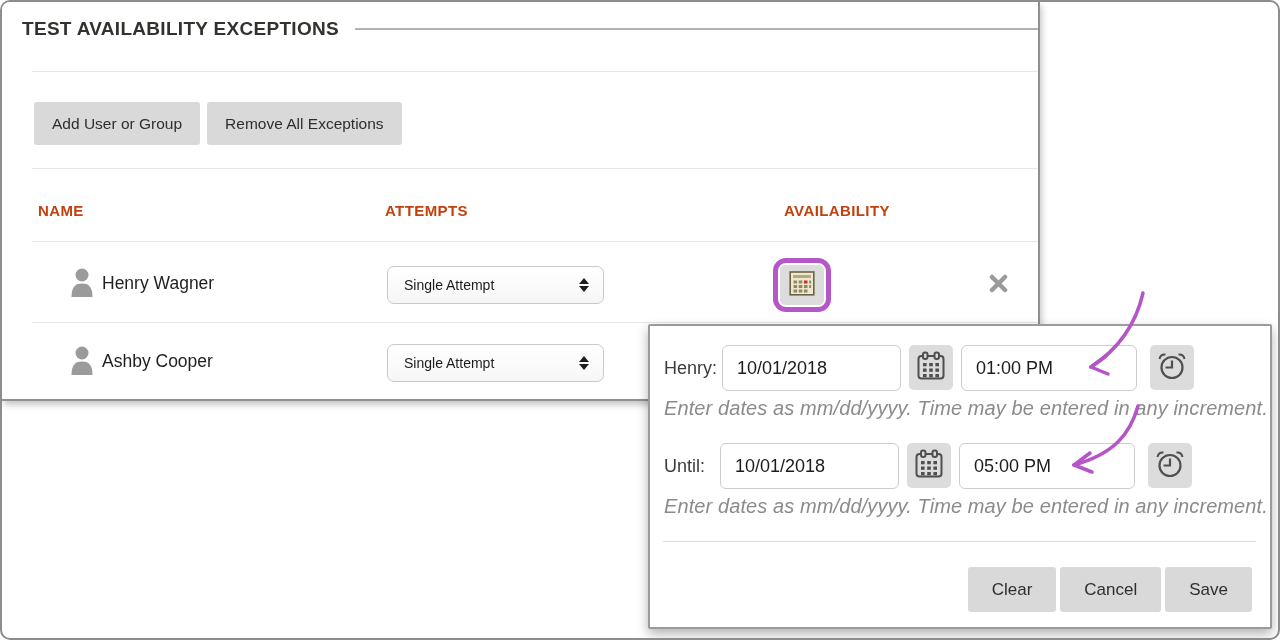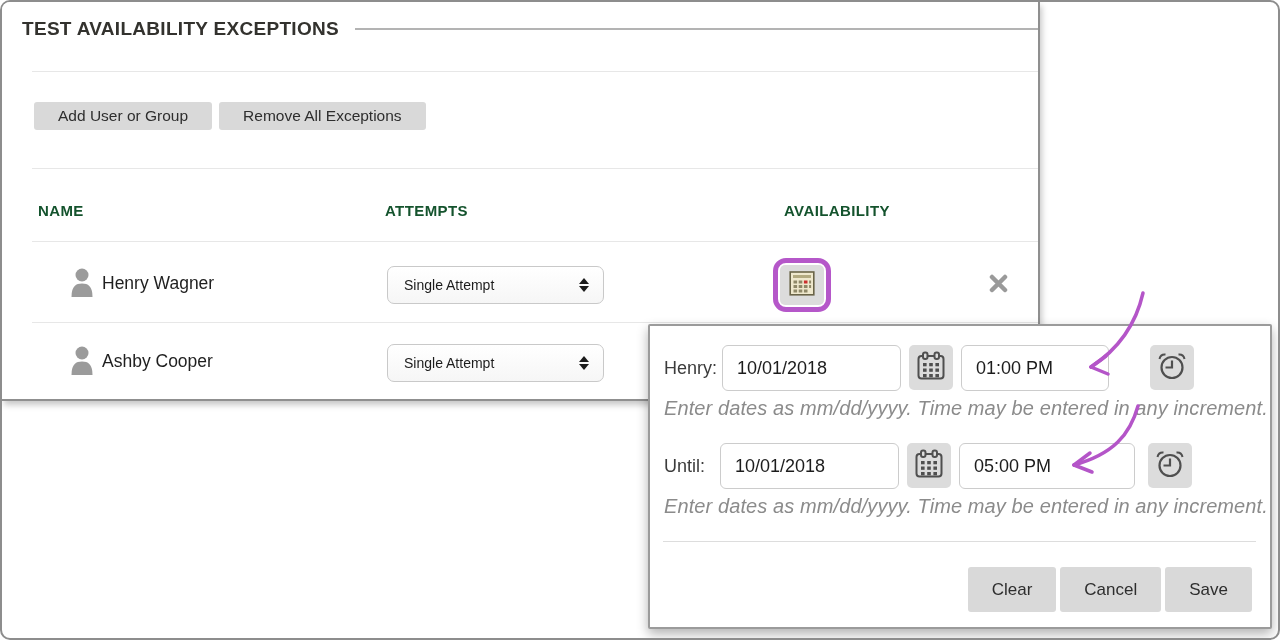--- a/index.html
+++ b/index.html
@@ -61,30 +61,30 @@
     display: flex;
     gap: 7px;
   }
   .gray-btn {
     background: #d9d9d9;
     border: none;
     border-radius: 3px;
     color: #2e2e2e;
     font-family: inherit;
     font-size: 15.5px;
-    height: 28px;
-    padding: 0 24px;
+    height: 43px;
+    padding: 0 18px;
     cursor: pointer;
   }
   .col-header {
     position: absolute;
     top: 200px;
     font-size: 15px;
     font-weight: 600;
-    color: #14532d;
+    color: #c2410c;
     letter-spacing: 0.4px;
   }
   .user-icon { position: absolute; left: 68px; }
   .row-name {
     position: absolute;
     left: 100px;
     font-size: 17.5px;
     color: #1f1f1f;
   }
   .attempts-select {
@@ -327,21 +327,21 @@
             <rect x="7" y="17.5" width="3.6" height="3.3"></rect>
               <rect x="13.2" y="17.5" width="3.6" height="3.3"></rect>
               <rect x="19.4" y="17.5" width="3.6" height="3.3"></rect>
             <rect x="7" y="23" width="3.6" height="3.3"></rect>
               <rect x="13.2" y="23" width="3.6" height="3.3"></rect>
               <rect x="19.4" y="23" width="3.6" height="3.3"></rect>
           </g>
         </svg>
       </span>
     </button>
-    <input class="dt-input" style="left: 311px; top: 19px; width: 148px;" type="text" value="01:00 PM">
+    <input class="dt-input" style="left: 311px; top: 19px; width: 176px;" type="text" value="01:00 PM">
     <button class="icon-btn" style="left:500px; top:19px;">
       <span>
         <svg width="30" height="30" viewBox="0 0 30 30" fill="none" stroke="#4f4f4f" stroke-width="2.2">
           <circle cx="15" cy="16.5" r="10.5"></circle>
           <path d="M15 9.5 L15 16.5 L8.5 16.5"></path>
           <path d="M2.5 8 Q3.5 3 8.5 3.5" stroke-width="2"></path>
           <path d="M27.5 8 Q26.5 3 21.5 3.5" stroke-width="2"></path>
         </svg>
       </span>
     </button>

